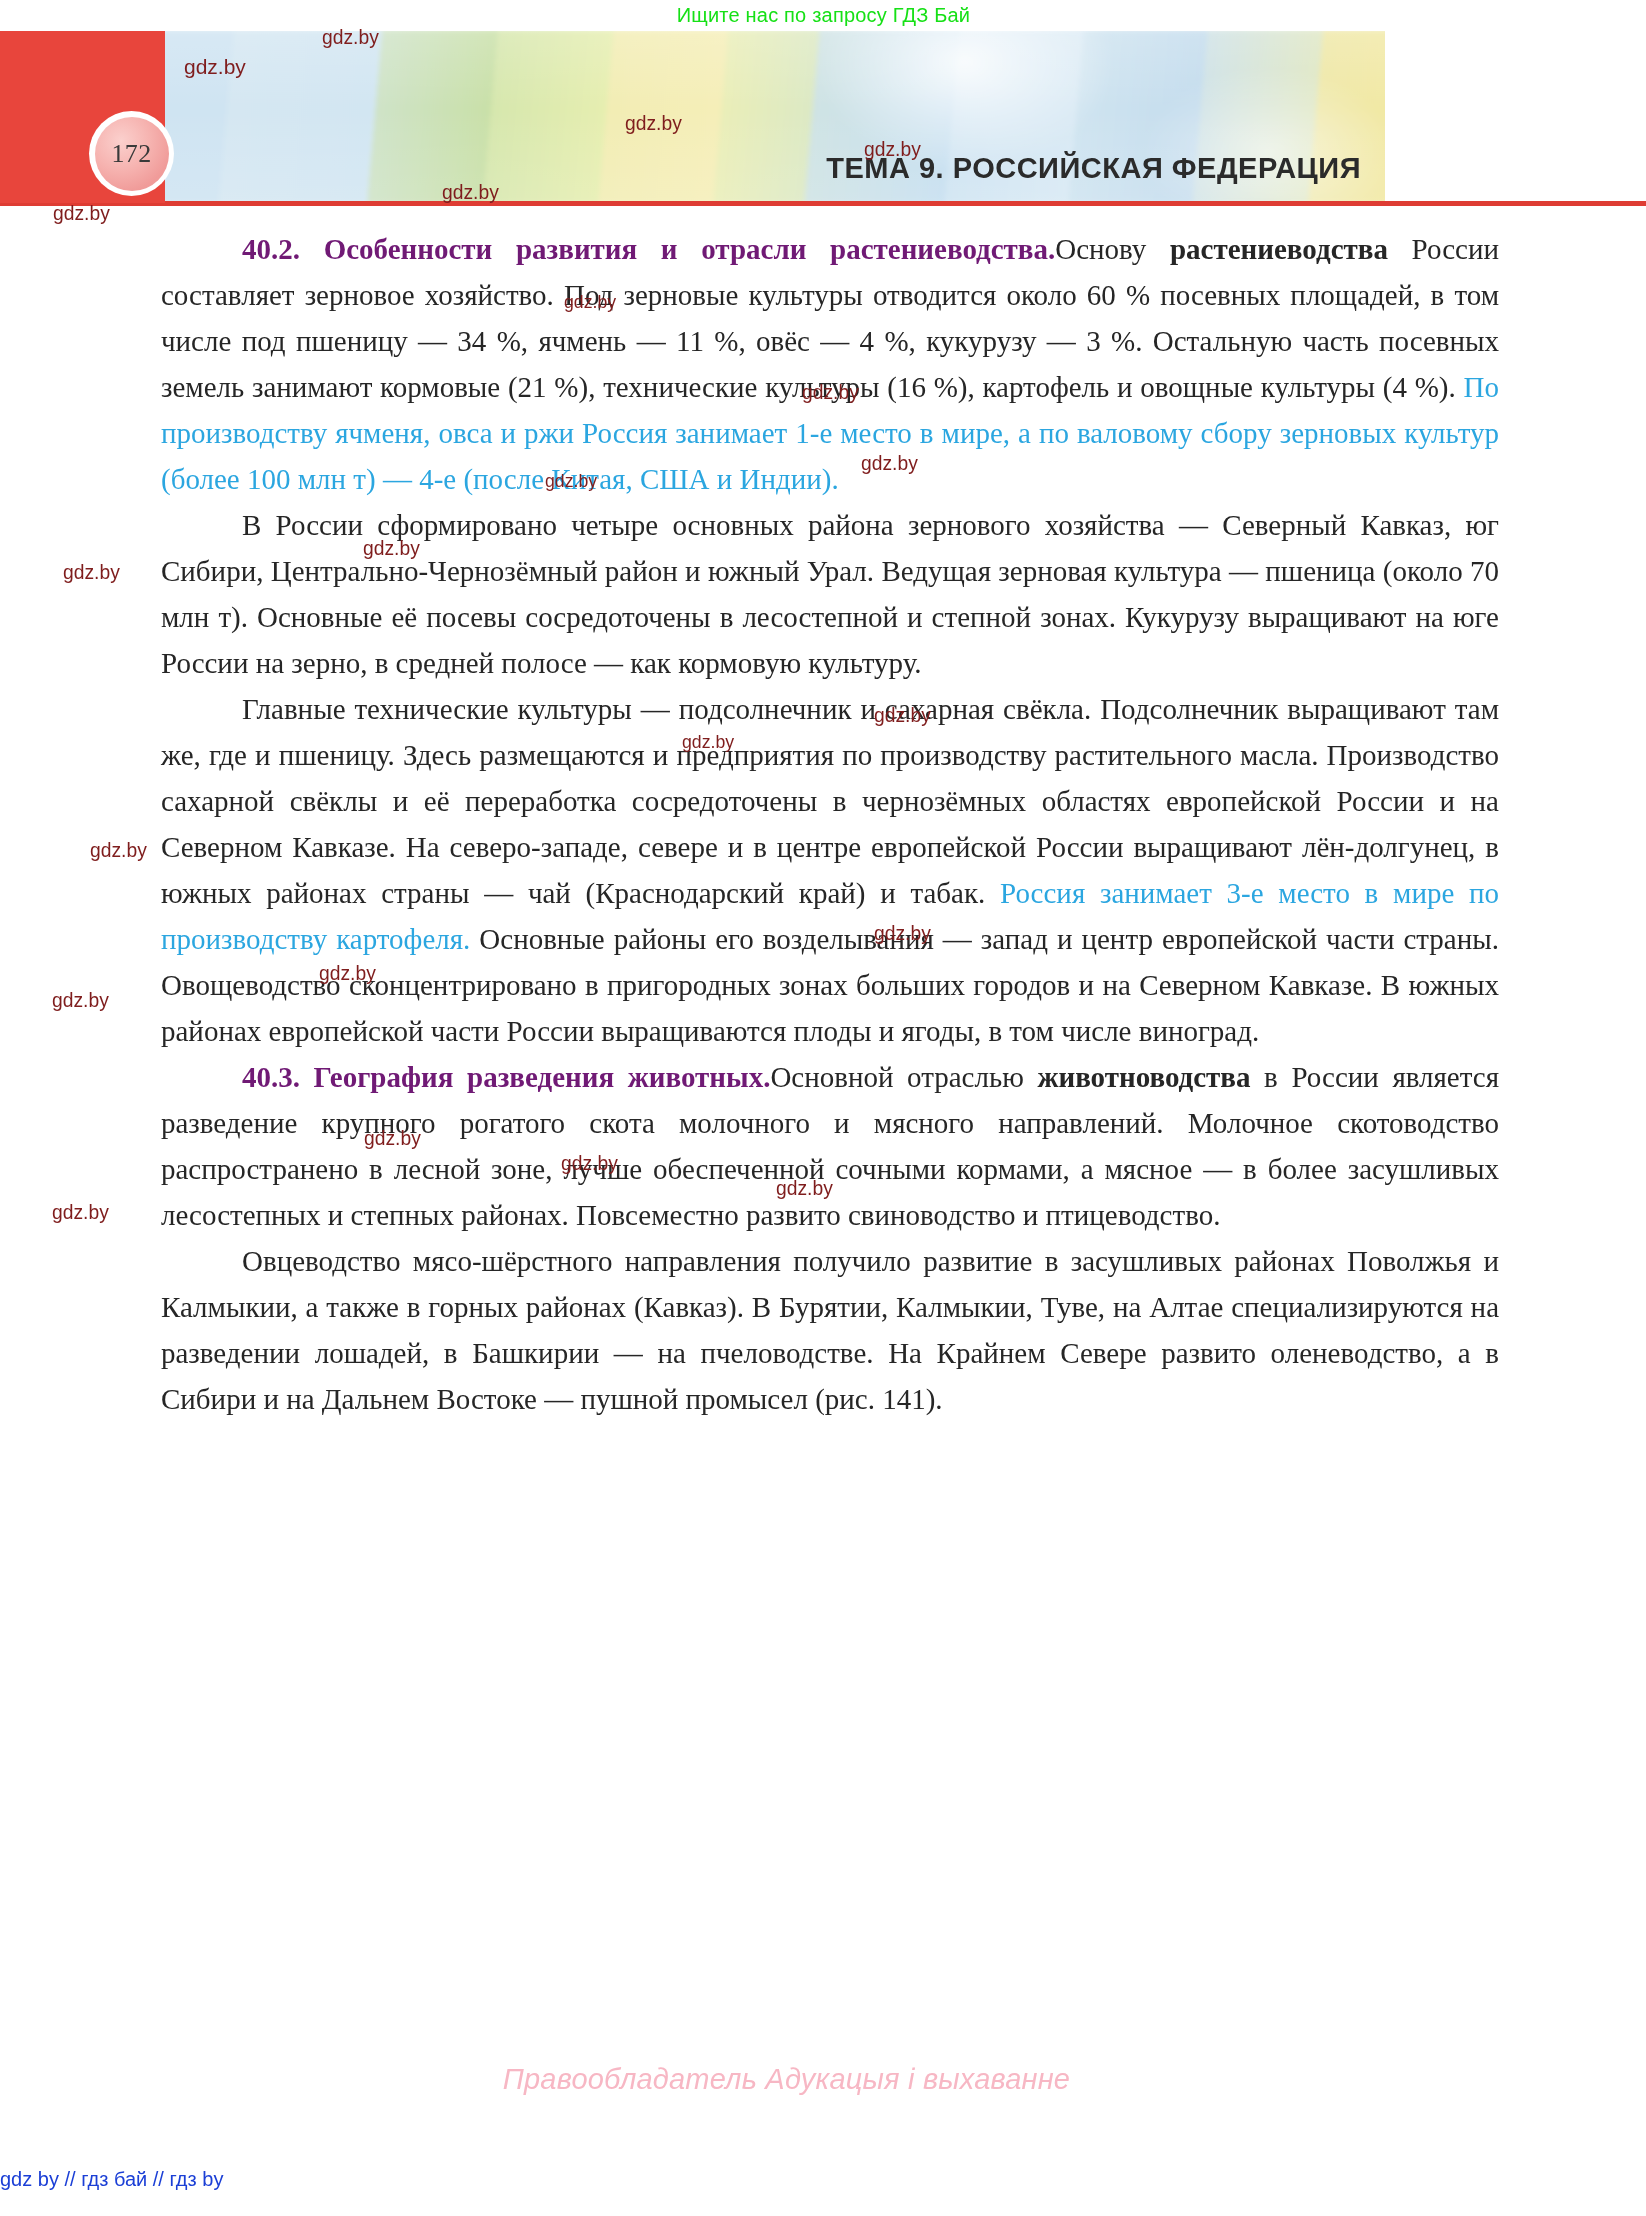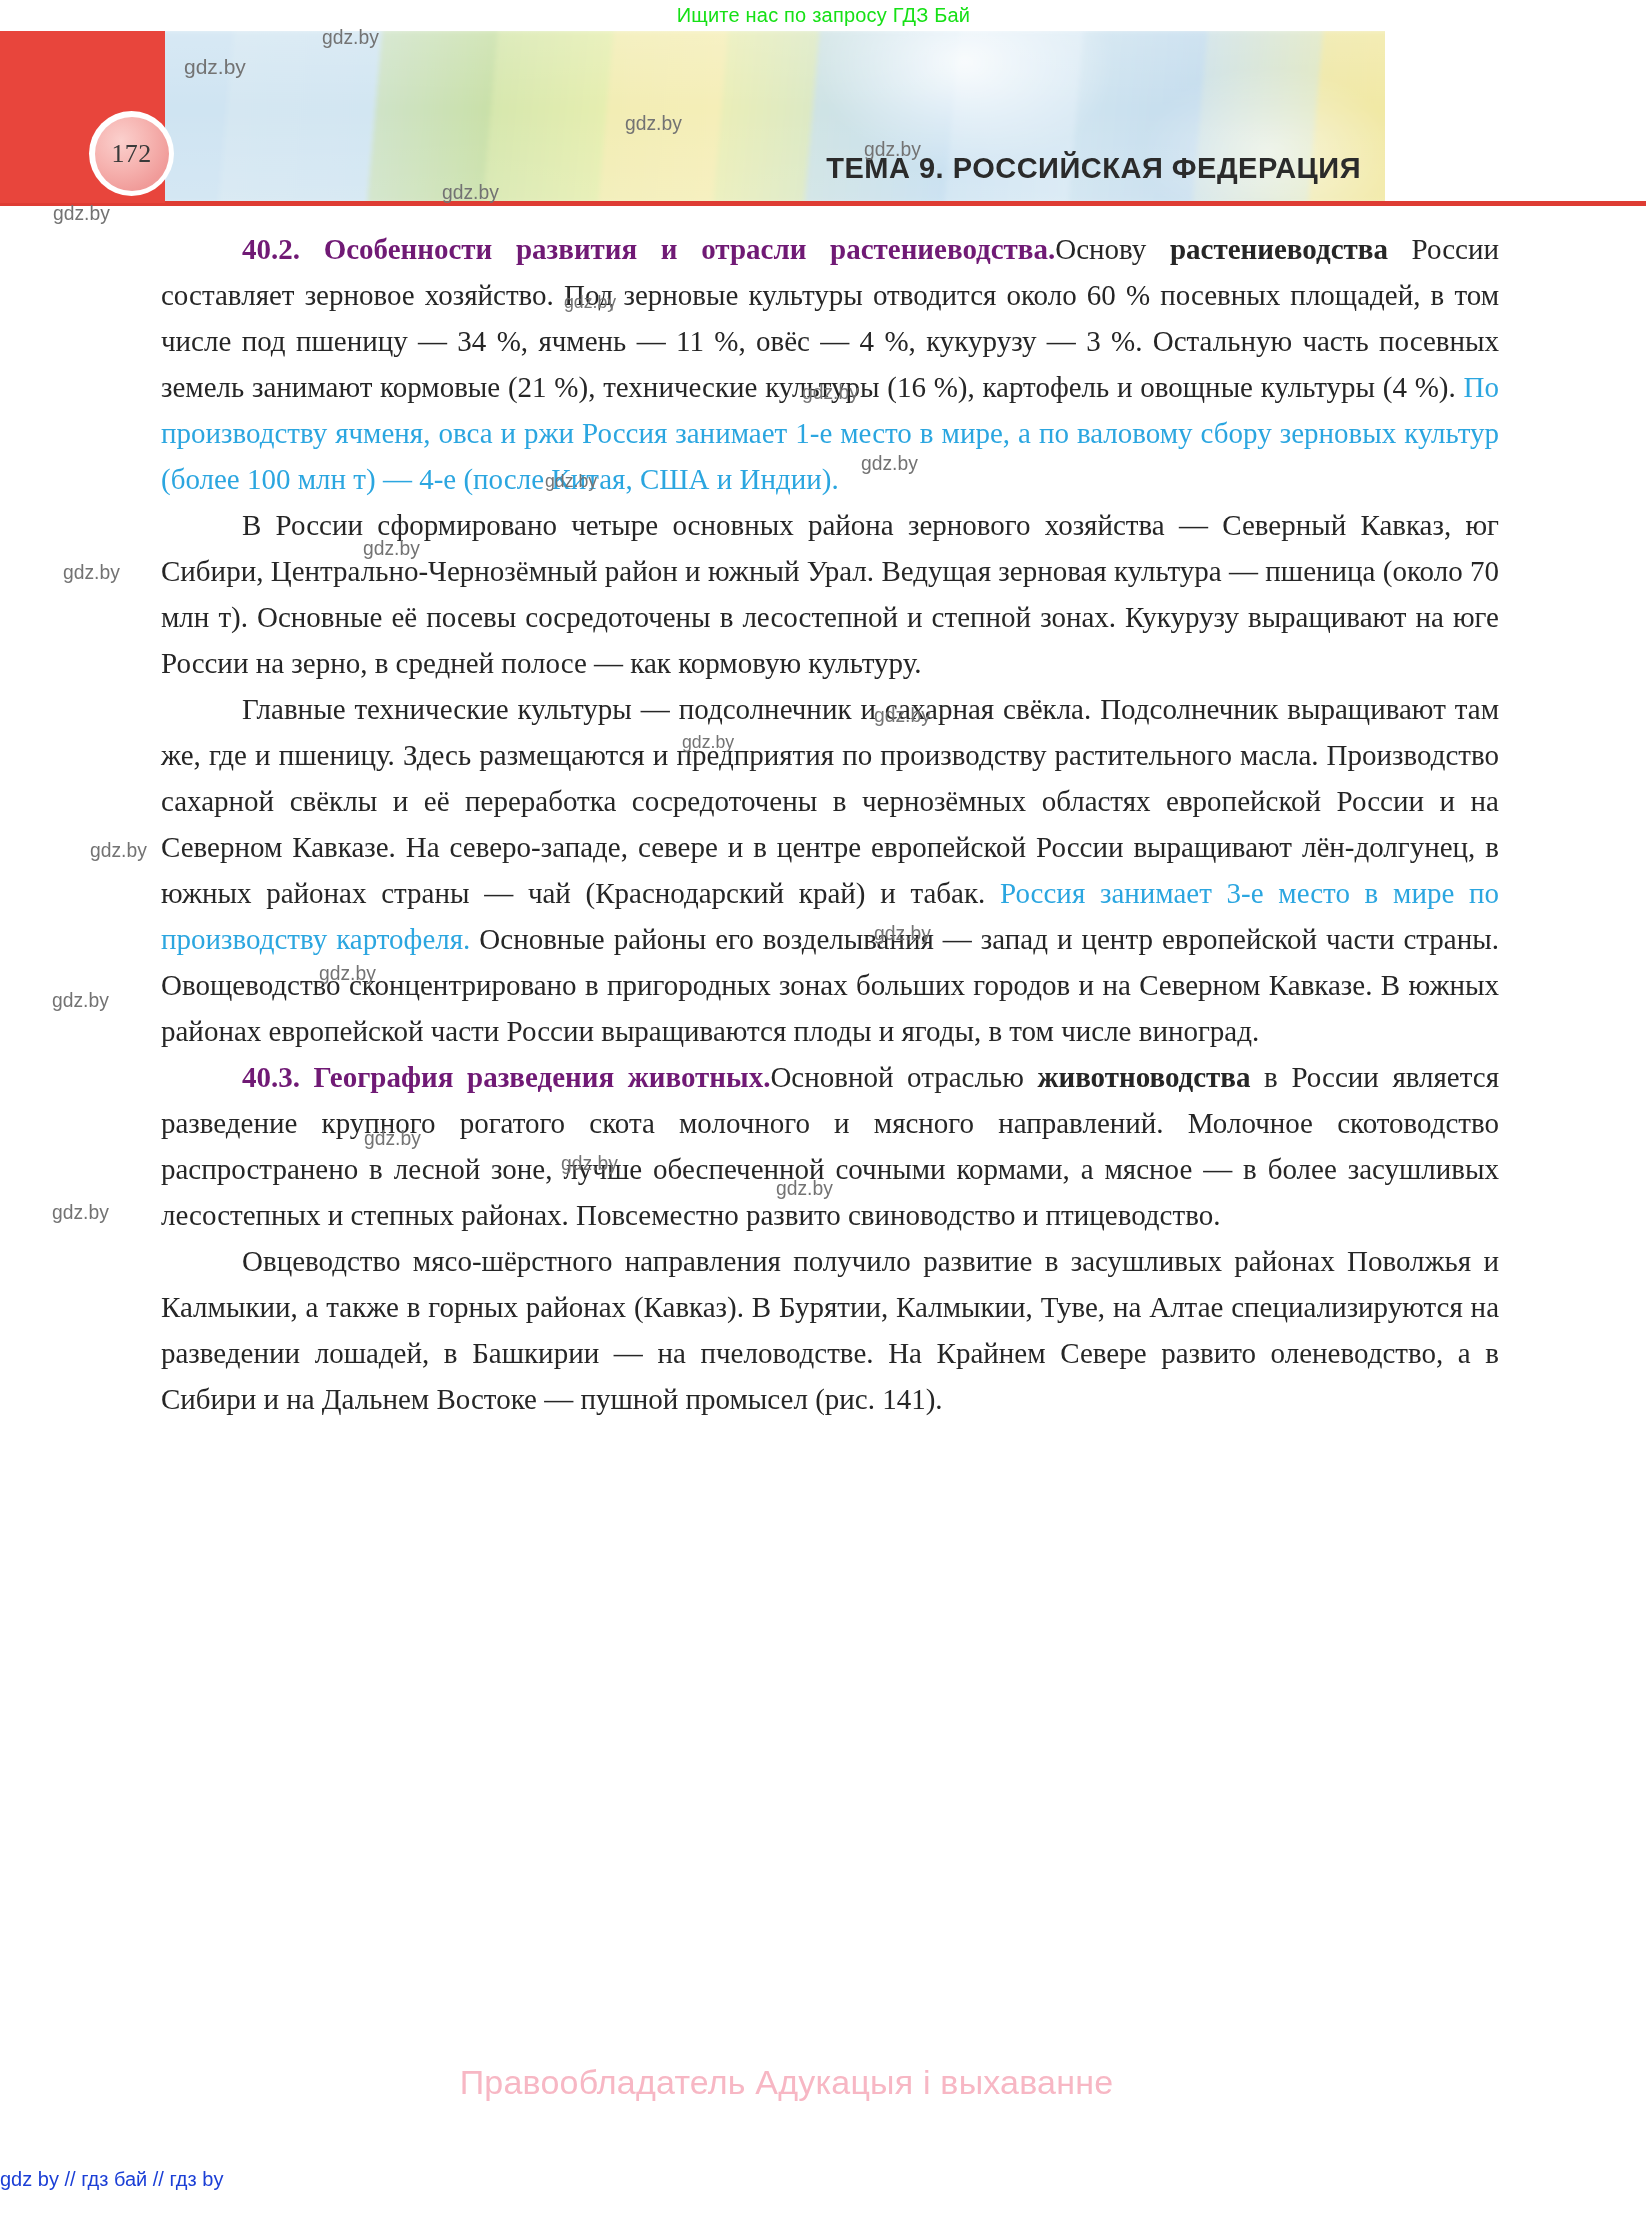--- a/index.html
+++ b/index.html
@@ -96,29 +96,29 @@
   }
   .content p{ margin:0 0 0 0; text-indent:81px; }
   .sec-head{ color:#701a75; font-weight:700; font-family:"Liberation Serif", serif; }
   .it{ font-weight:700; }
   .blue{ color:#2ba6e0; }
 
   
   .wm{
     position:absolute; z-index:30; pointer-events:none;
     font-family:"Liberation Sans", sans-serif;
-    color:#737373; font-size:18.5px; white-space:nowrap;
+    color:#7f1d1d; font-size:18.5px; white-space:nowrap;
   }
 
   
   .copyright{
     position:absolute; left:0; width:1573px; top:2063px;
     text-align:center; z-index:30;
     font-family:"Liberation Sans", sans-serif;
-    font-size:34px; color:#f7b7c4; letter-spacing:0.2px;
+    font-size:29px; color:#f7b7c4; letter-spacing:0.2px;font-style:italic;
   }
   .bottom-links{
     position:absolute; left:0; width:1593px; top:2168px;
     z-index:30;
     font-family:"Liberation Sans", sans-serif;
     font-size:20px; color:#1b3fd6;
   }
 </style>
 </head>
 <body>

